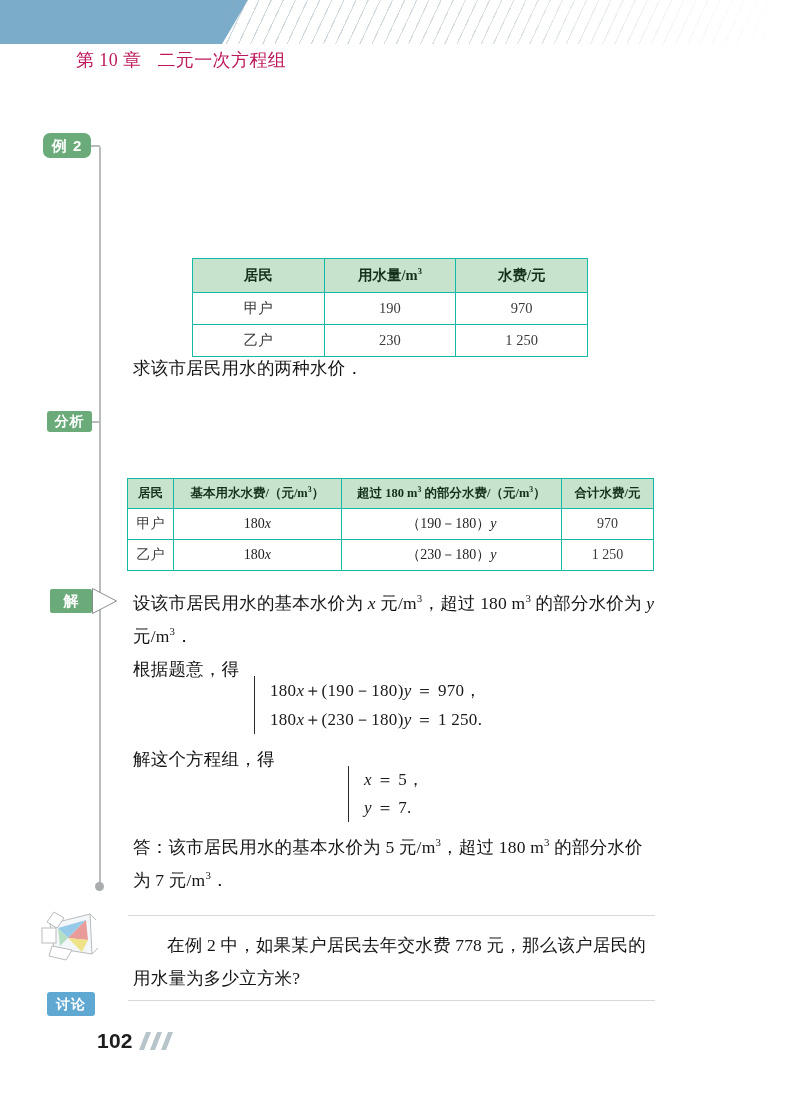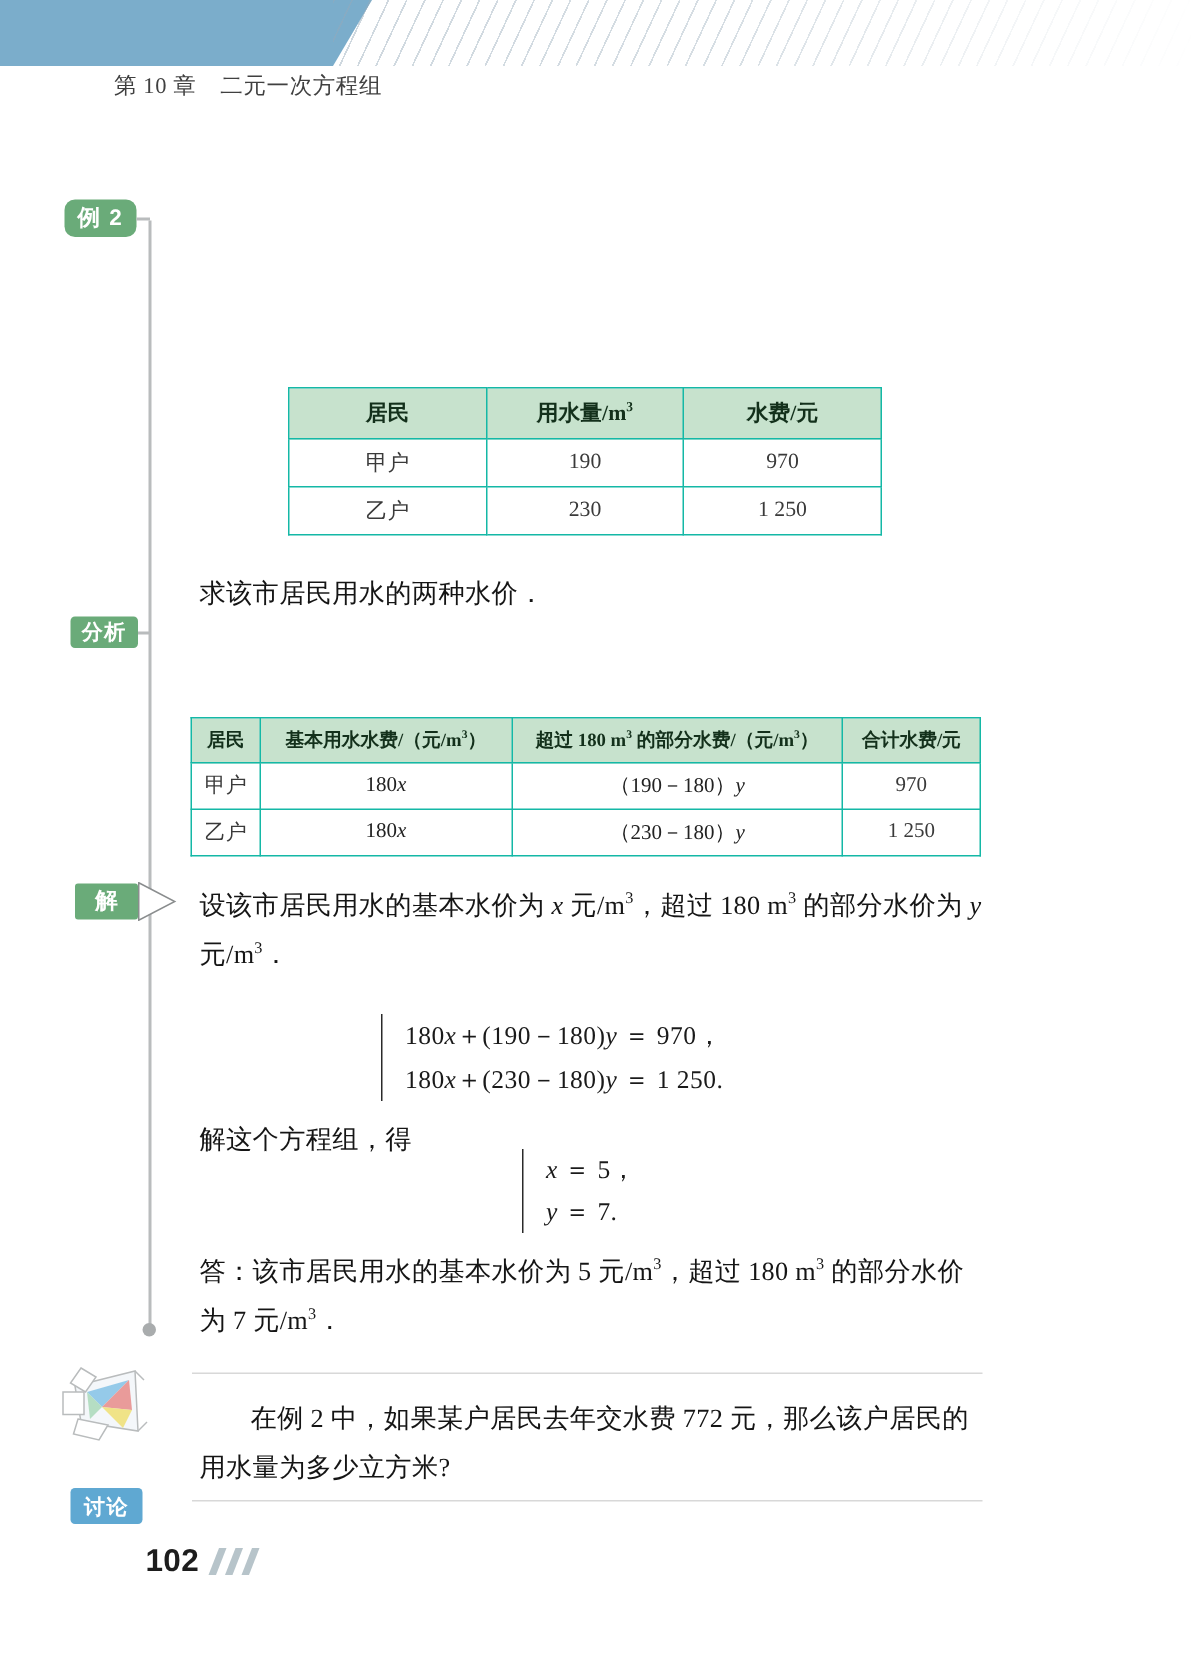--- a/index.html
+++ b/index.html
@@ -48,23 +48,23 @@
         rgba(255,255,255,0) 1.1px,
         rgba(255,255,255,0) 11px);
     -webkit-mask-image: linear-gradient(to right, rgba(0,0,0,1) 0%, rgba(0,0,0,0.85) 45%, rgba(0,0,0,0.25) 78%, rgba(0,0,0,0) 100%);
     mask-image: linear-gradient(to right, rgba(0,0,0,1) 0%, rgba(0,0,0,0.85) 45%, rgba(0,0,0,0.25) 78%, rgba(0,0,0,0) 100%);
   }
 
   
   #running-head {
     position: absolute;
     left: 76px; top: 48px;
-    font-size: 15px;
+    font-size: 18px;
     letter-spacing: 0.4px;
-    color: #404040;
+    color: #be185d;
     white-space: nowrap;
   }
   #running-head .chapno { margin-right: 16px; }
 
   
   #spine-line {
     position: absolute;
     left: 99px; top: 147px;
     width: 1.6px; height: 740px;
     background: #b9bcbd;
@@ -291,21 +291,21 @@
         <td>970</td>
       </tr>
       <tr>
         <td>乙户</td>
         <td>230</td>
         <td>1 250</td>
       </tr>
     </tbody>
   </table>
 
-  <div class="para body-col" style="top:379px;">求该市居民用水的两种水价．</div>
+  <div class="para body-col" style="top:352px;">求该市居民用水的两种水价．</div>
 
   <div class="badge badge-an">分析</div>
   <div class="tick-an"></div>
 
 
   <table class="tbl" id="table-analysis">
     <colgroup>
         <col class="a1">
         <col class="a2">
         <col class="a3">
@@ -337,20 +337,21 @@
 
   <div class="badge badge-sol">解</div>
   <svg class="sol-arrow" viewBox="0 0 26 26">
     <polygon points="0.5,0.5 24.5,13 0.5,25.5" fill="#ffffff" stroke="#8a8d8e" stroke-width="1"></polygon>
   </svg>
 
   <div class="para body-col" style="top:587px; width:527px;">
     设该市居民用水的基本水价为 <span class="mvar">x</span> 元/m<sup>3</sup>，超过 <span class="num">180</span> m<sup>3</sup> 的部分水价为 <span class="mvar">y</span> 元/m<sup>3</sup>．
   </div>
 
+  <div class="para body-col" style="top:653px;">根据题意，得</div>
 
   <div class="eqsys" id="eqsys-main">
     <div class="brace"></div>
     <div class="eqlines">
       <div class="eqline"><span class="num">180</span><span class="mvar">x</span>＋(<span class="num">190</span>－<span class="num">180</span>)<span class="mvar">y</span> ＝ <span class="num">970</span>，</div>
       <div class="eqline"><span class="num">180</span><span class="mvar">x</span>＋(<span class="num">230</span>－<span class="num">180</span>)<span class="mvar">y</span> ＝ <span class="num">1 250</span>.</div>
     </div>
   </div>
 
   <div class="para body-col" style="top:743px;">解这个方程组，得</div>
@@ -378,21 +379,21 @@
     <rect x="4" y="22" width="14" height="15" fill="#ffffff" stroke="#b9bcbd" stroke-width="1"></rect>
     <polygon points="16,6 26,12 19,22 9,16" fill="#ffffff" stroke="#b9bcbd" stroke-width="1"></polygon>
     <polygon points="14,40 34,44 28,54 11,50" fill="#ffffff" stroke="#b9bcbd" stroke-width="1"></polygon>
     <line x1="52" y1="8" x2="58" y2="14" stroke="#b9bcbd" stroke-width="1"></line>
     <line x1="54" y1="48" x2="60" y2="42" stroke="#b9bcbd" stroke-width="1"></line>
   </svg>
 
   <div class="badge badge-disc">讨论</div>
 
   <div class="para" style="left:133px; top:929px; width:527px; text-indent:34px;">
-    在例 <span class="num">2</span> 中，如果某户居民去年交水费 <span class="num">772</span> 元，那么该户居民的用水量为多少立方米?
+    在例 <span class="num">2</span> 中，如果某户居民去年交水费 <span class="num">778</span> 元，那么该户居民的用水量为多少立方米?
   </div>
 
   <div class="disc-rule" id="disc-rule-bot"></div>
 
   <div id="footer">
     <span id="page-number">102</span>
     <svg id="footer-slashes" width="42" height="20" viewBox="0 0 42 20">
       <polygon points="4,19 11,1 16,1 9,19" fill="#b7c4ca"></polygon>
       <polygon points="15,19 22,1 27,1 20,19" fill="#b7c4ca"></polygon>
       <polygon points="26,19 33,1 38,1 31,19" fill="#b7c4ca"></polygon>

